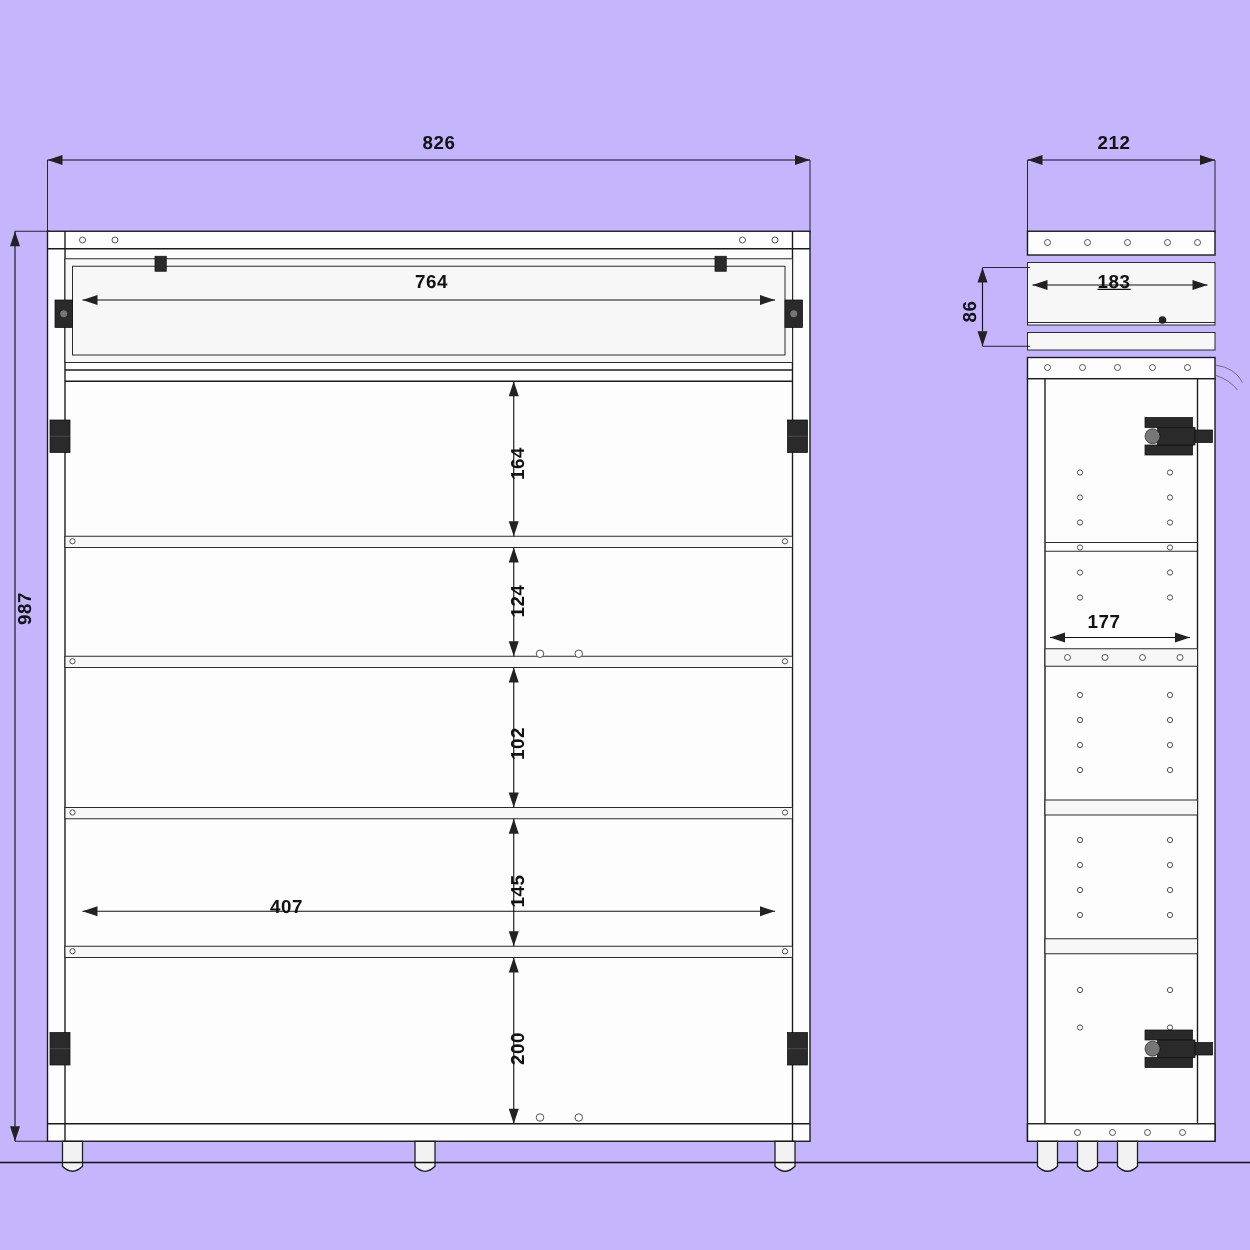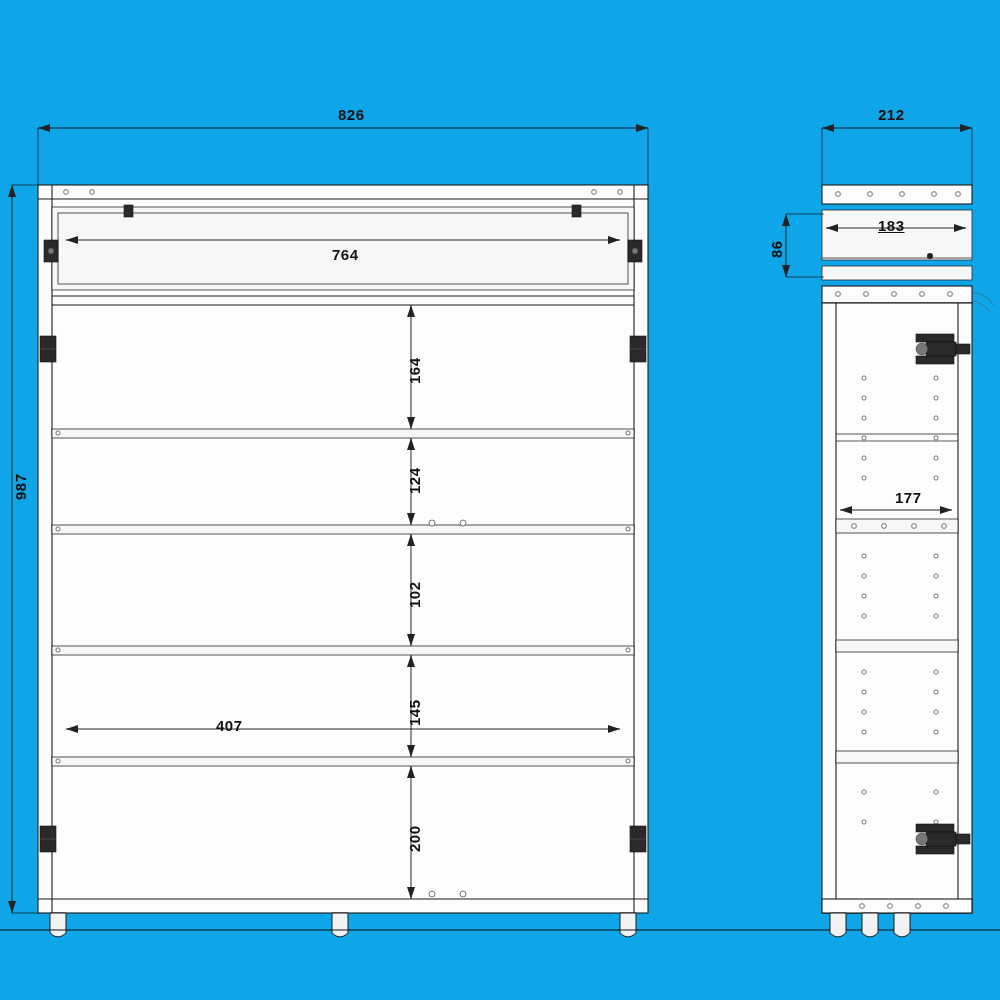--- a/index.html
+++ b/index.html
@@ -11,21 +11,21 @@
     width: 1000px;
     height: 1000px;
     font-family: "Liberation Sans", sans-serif;
     color: #000000;
     overflow: hidden;
   }
   #sheet {
     position: relative;
     width: 1000px;
     height: 1000px;
-    background: #0ea5e9;
+    background: #c4b5fd;
   }
   .dim-label {
     position: absolute;
     font-size: 15px;
     font-weight: bold;
     color: #111111;
     letter-spacing: 0.5px;
     white-space: nowrap;
   }
   .dim-label.vert {
@@ -283,35 +283,35 @@
       <path class="foot" d="M830 913 L830 933 Q838 941 846 933 L846 913 Z"></path>
       <path class="foot" d="M862 913 L862 933 Q870 941 878 933 L878 913 Z"></path>
       <path class="foot" d="M894 913 L894 933 Q902 941 910 933 L910 913 Z"></path>
     </g>
   </svg>
 
   <div class="dim-label" style="left:338px; top:106px;">826</div>
 
   <div class="dim-label vert" style="left:12px; top:500px;">987</div>
 
-  <div class="dim-label" style="left:332px; top:217px;margin-top:29px;">764</div>
+  <div class="dim-label" style="left:332px; top:217px;">764</div>
 
   <div class="dim-label" style="left:216px; top:717px;">407</div>
 
   <div class="dim-label vert" style="left:406px; top:384px;">164</div>
 
   <div class="dim-label vert" style="left:406px; top:494px;">124</div>
 
   <div class="dim-label vert" style="left:406px; top:608px;">102</div>
 
   <div class="dim-label vert" style="left:406px; top:726px;">145</div>
 
   <div class="dim-label vert" style="left:406px; top:852px;">200</div>
 
   <div class="dim-label" style="left:878px; top:106px;text-align:right;">212</div>
 
   <div class="dim-label vert" style="left:768px; top:258px;">86</div>
 
   <div class="dim-label" style="left:878px; top:217px;text-decoration:underline;">183</div>
 
-  <div class="dim-label" style="left:870px; top:489px;margin-left:25px;">177</div>
+  <div class="dim-label" style="left:870px; top:489px;">177</div>
 
 </div>
 
 </body></html>

